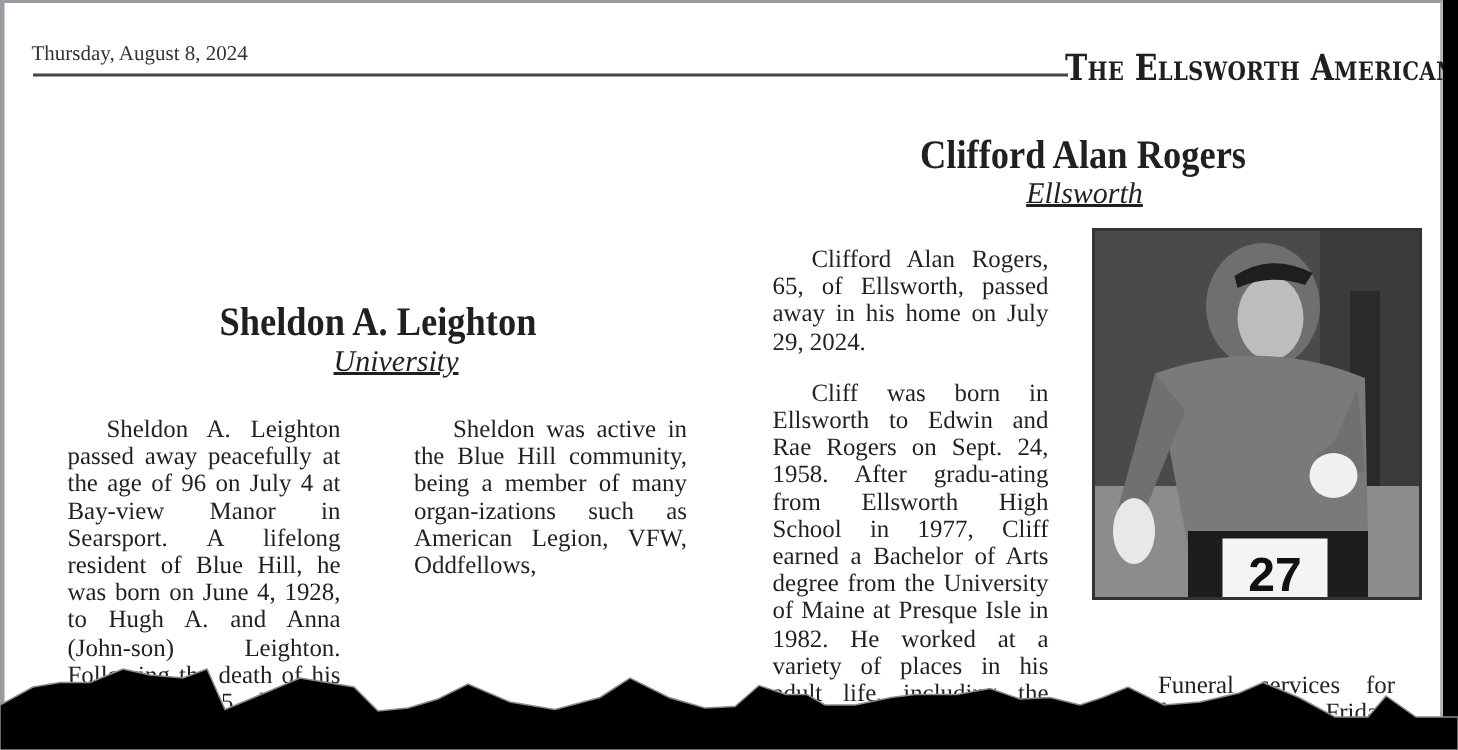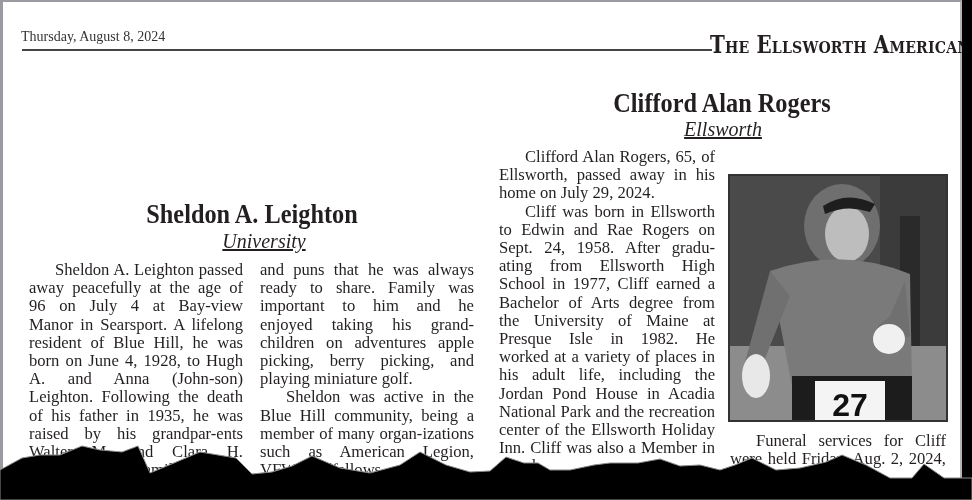--- a/index.html
+++ b/index.html
@@ -36,27 +36,26 @@
   .obit-name {
     position: absolute; font-weight: bold; font-size: 27px; text-align: center; line-height: 1;
     transform: scaleX(0.9);
   }
   .obit-town {
     position: absolute; font-style: italic; font-size: 20px; text-align: center; line-height: 1; text-decoration: underline;
   }
   .col {
     position: absolute; font-size: 16.6px; line-height: 18.2px; text-align: justify;
   }
-  .col p { margin: 0; text-indent: 26px; }
+  .col p { margin: 16px; text-indent: 26px; }
   .col p.cont { text-indent: 0; }
   .photo {
     position: absolute; left: 725px; top: 150px; width: 220px; height: 248px;
     border: 2px solid #333; box-sizing: border-box; overflow: hidden;
     background: linear-gradient(160deg, #3a3a3a 0%, #6a6a6a 35%, #8a8a8a 60%, #555 100%);
-    margin-top: 22px;
   }
   .tear {
     position: absolute; left: 0; top: 0; width: 972px; height: 500px; pointer-events: none;
   }
   .right-black { position: absolute; left: 962px; top: 0; width: 10px; height: 500px; background: #000; }
 </style>
 </head>
 <body>
 
 <div class="page">
@@ -67,21 +66,20 @@
 
 
   <div>
     <div class="obit-name" style="left:116px; top:199px; width:266px;">Sheldon A. Leighton</div>
     <div class="obit-town" style="left:116px; top:229px; width:290px;">University</div>
 
     <div class="col" style="left:26px; top:259px; width:214px;">
       <p>Sheldon A. Leighton passed away peacefully at the age of 96 on July 4 at Bay-view Manor in Searsport. A lifelong resident of Blue Hill, he was born on June 4, 1928, to Hugh A. and Anna (John-son) Leighton. Following the death of his father in 1935, he was raised by his grandpar-ents Walter M. and Clara H. Leighton on the family farm</p>
     </div>
     <div class="col" style="left:257px; top:259px; width:214px;">
-      <p class="cont">and puns that he was always ready to share. Family was important to him and he enjoyed taking his grand-children on adventures apple picking, berry picking, and playing miniature golf.</p>
       <p>Sheldon was active in the Blue Hill community, being a member of many organ-izations such as American Legion, VFW, Oddfellows,</p>
     </div>
   </div>
 
   <div>
     <div class="obit-name" style="left:588px; top:88px; width:262px;">Clifford Alan Rogers</div>
     <div class="obit-town" style="left:620px; top:117px; width:200px;">Ellsworth</div>
 
     <div class="col" style="left:496px; top:146px; width:216px;">
       <p>Clifford Alan Rogers, 65, of Ellsworth, passed away in his home on July 29, 2024.</p>

